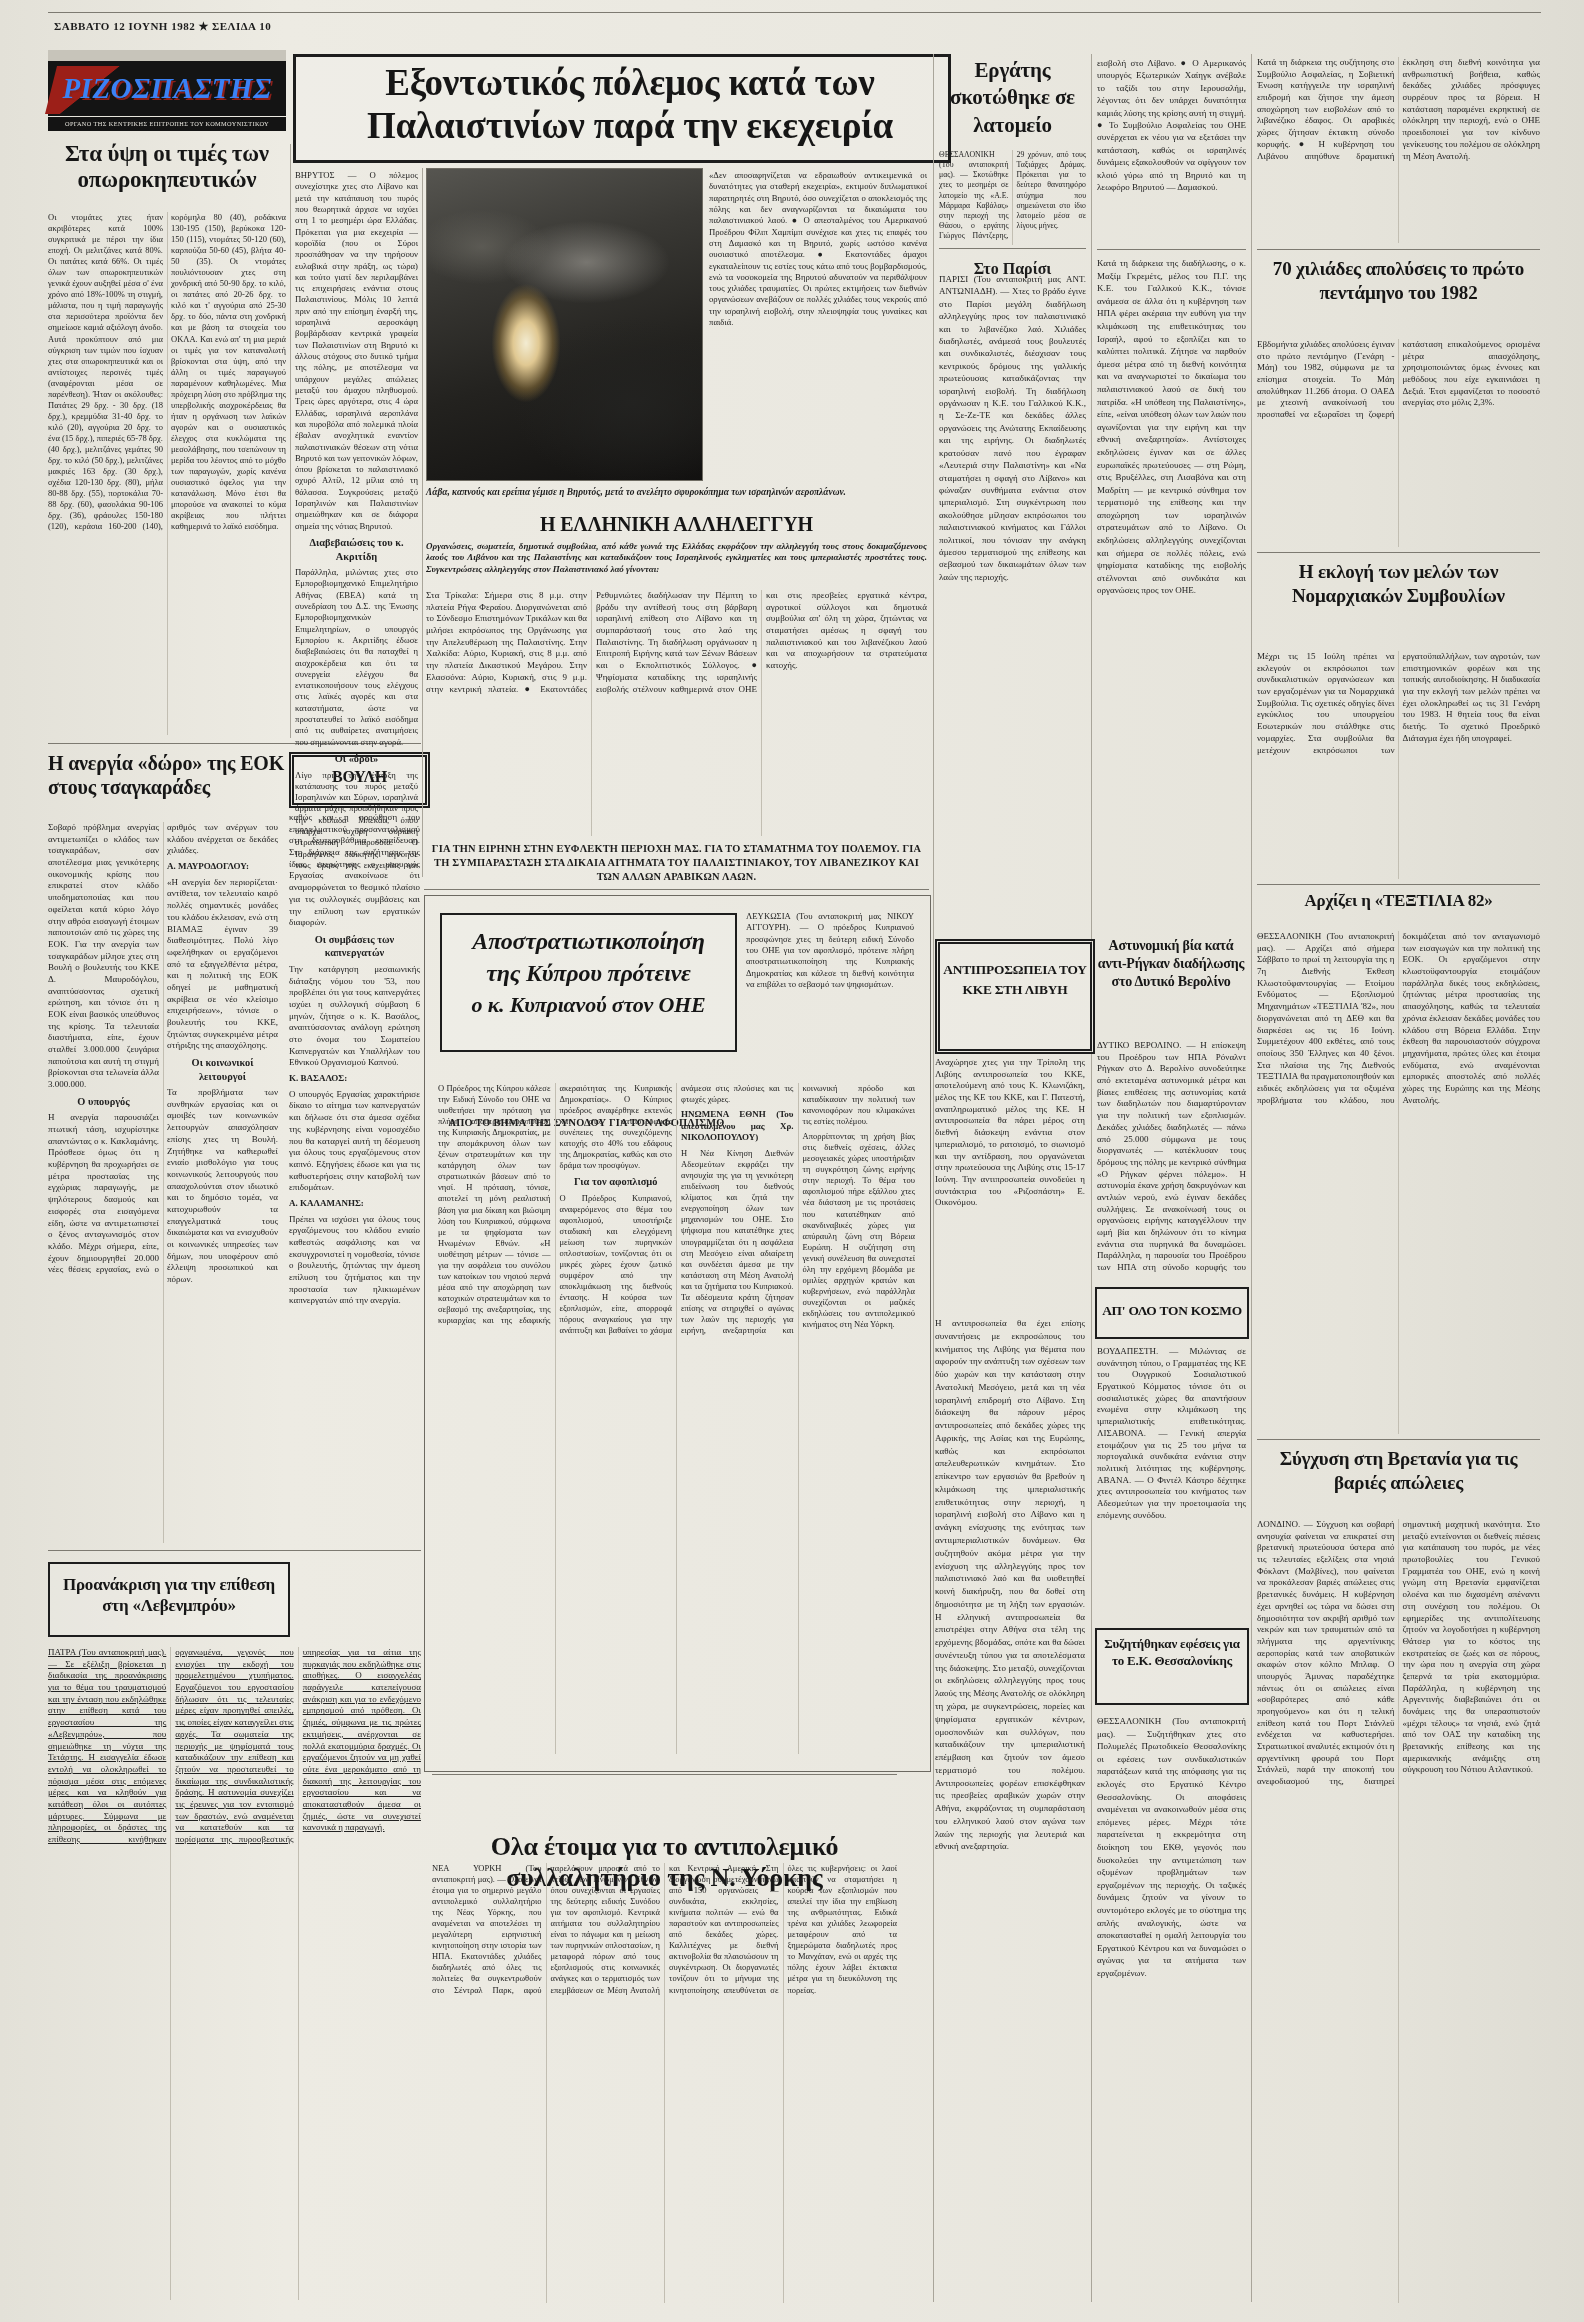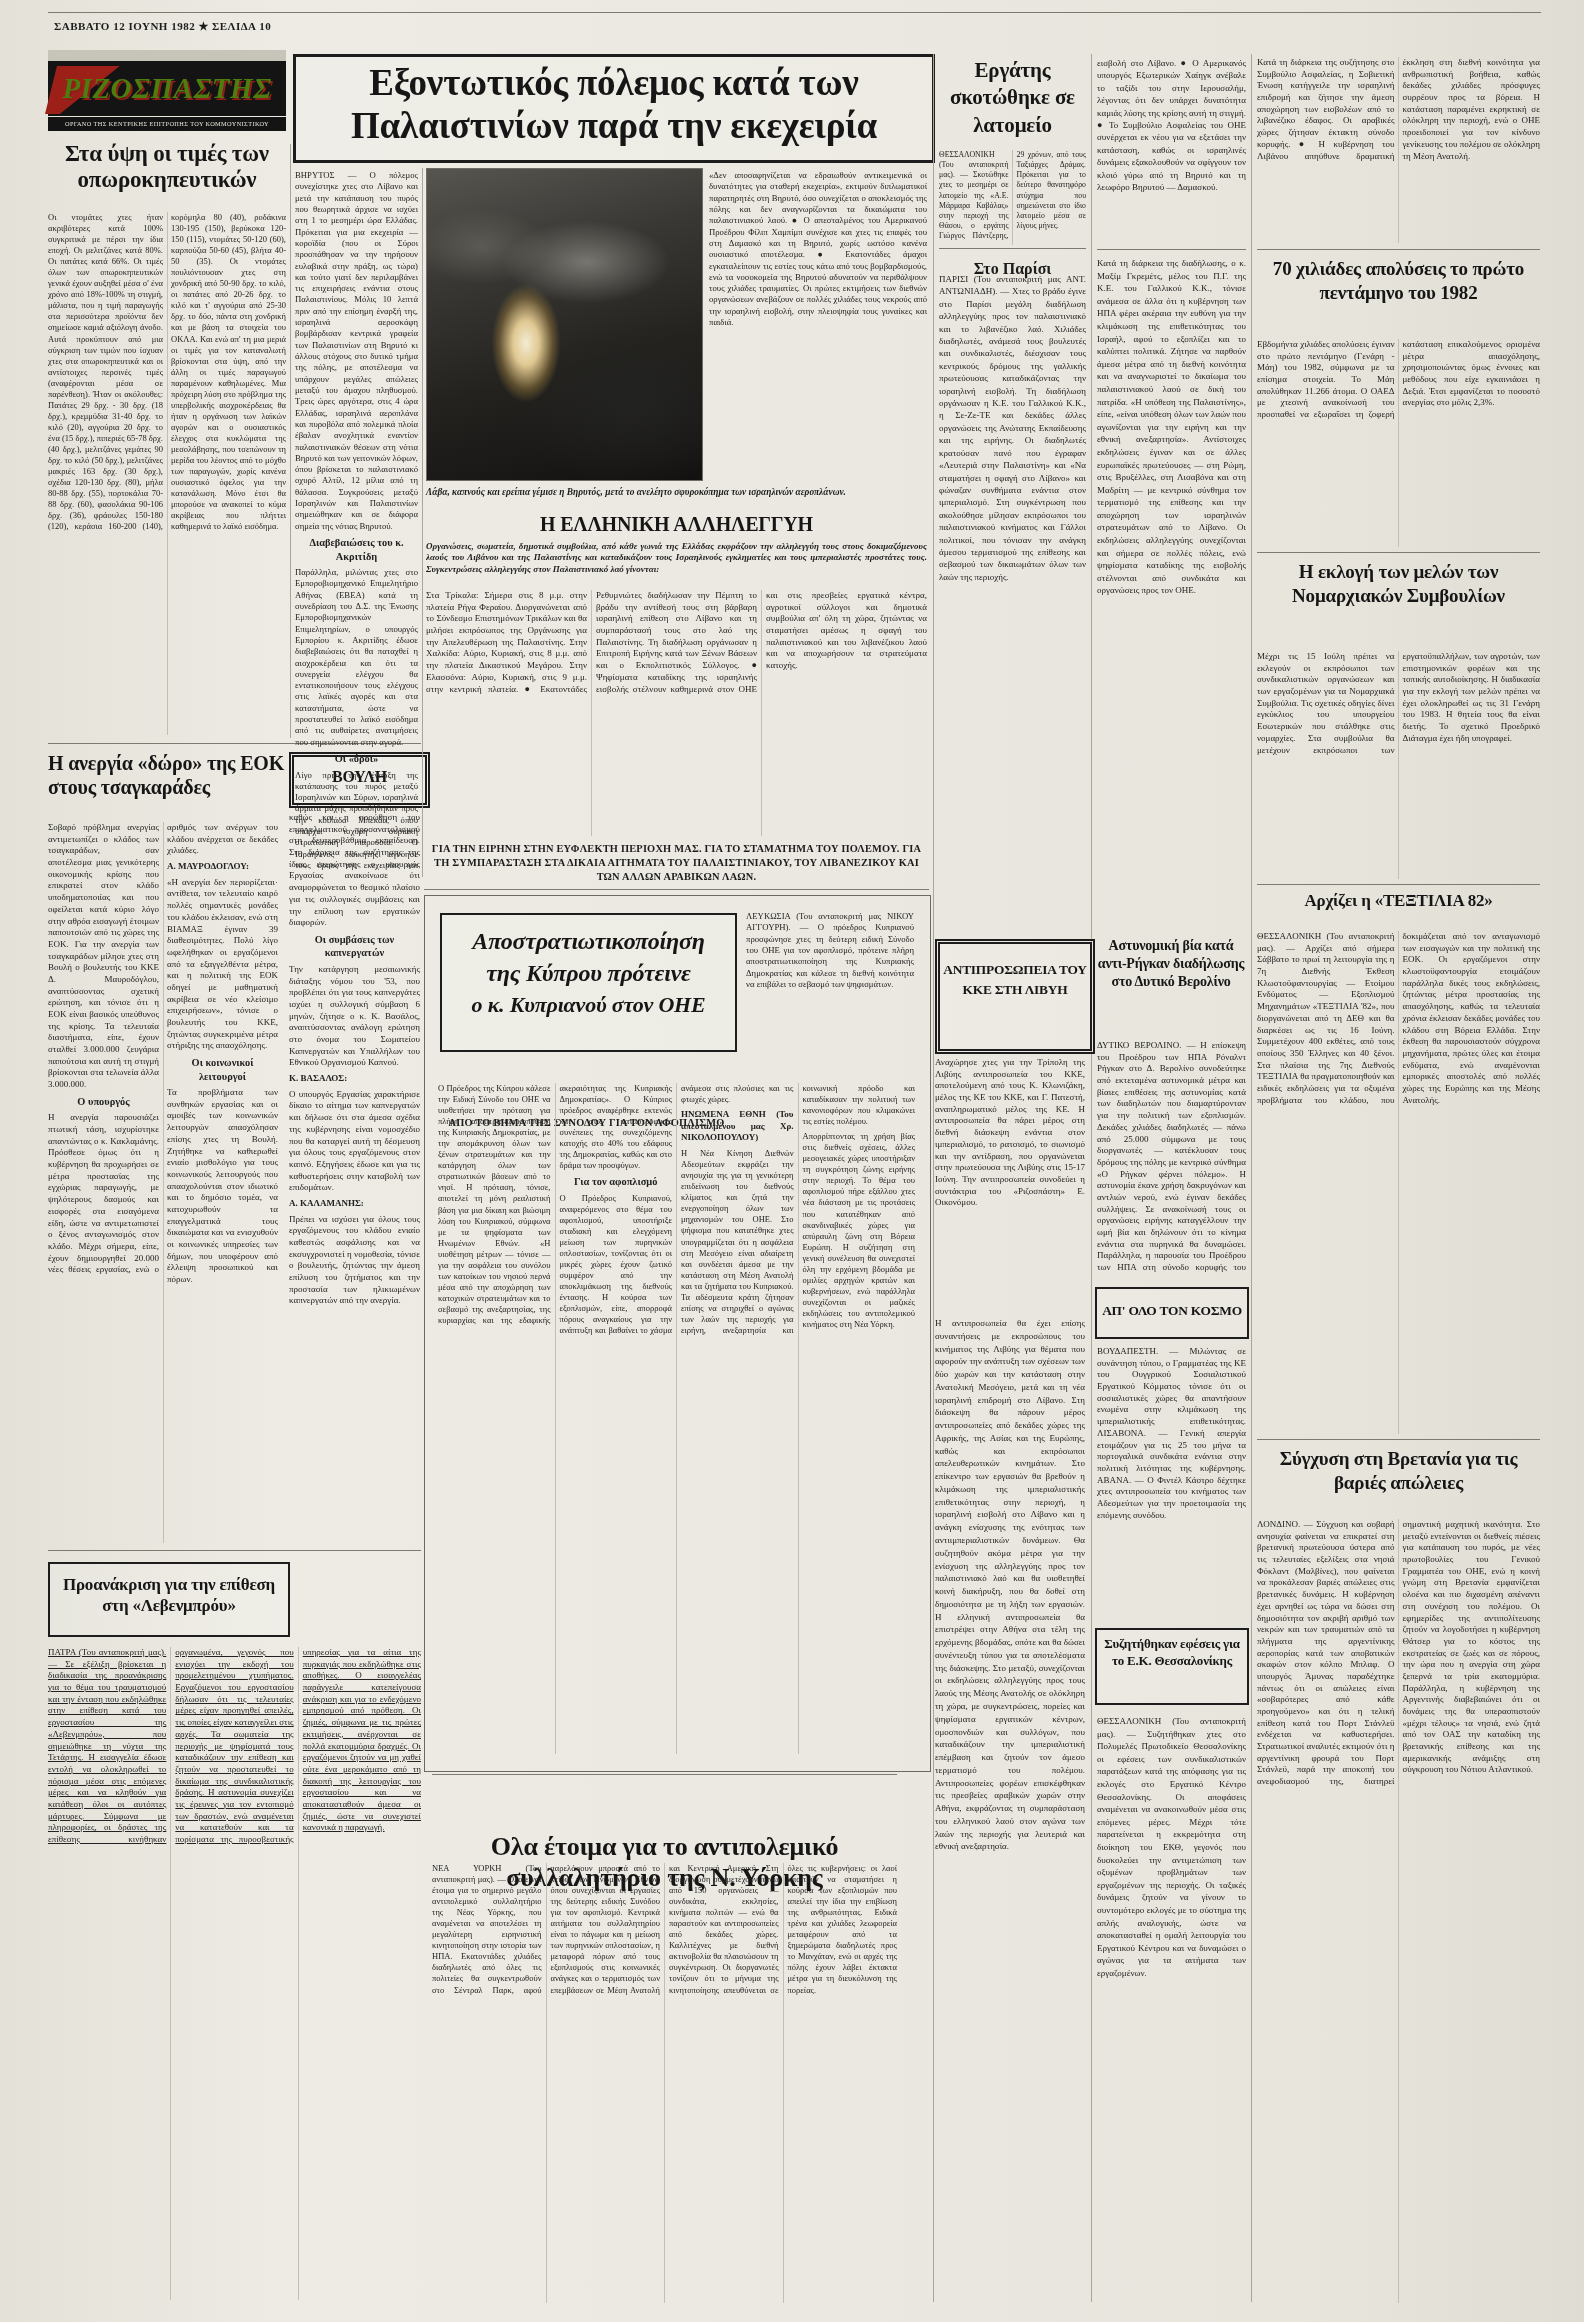--- a/index.html
+++ b/index.html
@@ -19,21 +19,21 @@
   .hl{font-weight:bold;color:#161616;letter-spacing:-0.2px;}
   .center{text-align:center;}
   .hr{position:absolute;background:#7d7a71;height:1px;}
   .vr{position:absolute;background:#a9a59a;width:1px;}
   .subhead{font-weight:bold;text-align:center;font-size:10.4px;margin:7px 0 4px;}
   .leadin{font-weight:bold;font-size:9px;margin:6px 0 2px;}
   .boxed{border:2px solid #1d1d1d;background:rgba(255,255,255,.14);}
   .dblbox{border:5px double #1d1d1d;background:rgba(255,255,255,.14);}
   .banner{background:#141414;}
   .banner-title{
-    color:#4d7c0f;font-style:italic;font-weight:bold;font-size:29px;letter-spacing:0.5px;
+    color:#3b82f6;font-style:italic;font-weight:bold;font-size:29px;letter-spacing:0.5px;
     text-align:center;line-height:55px;text-shadow:2px 2px 0 #8d1f18;position:relative;z-index:2;
     font-family:"Liberation Serif",serif;
   }
   .banner-red{position:absolute;left:3px;top:5px;width:65px;height:48px;
     background:linear-gradient(135deg,#9c1f18 0%,#9c1f18 55%,transparent 56%);
     transform:skewX(-14deg);z-index:1;}
   .tagline{background:#141414;color:#e9e7df;font-size:6.3px;letter-spacing:0.4px;text-align:center;line-height:14px;}
   .photo{
     border:1px solid #6f6c63;
     background:
@@ -96,21 +96,21 @@
 
   <div class="hr" style="left:48px;top:1550px;width:373px;"></div>
 
   <div class="abs boxed center" style="left:48px;top:1562px;width:238px;height:71px;">
     <div class="hl" style="font-size:17px;line-height:1.25;padding:10px 4px 0;">Προανάκριση για την επίθεση στη «Λεβενμπρόυ»</div>
   </div>
   <div class="abs bt cols3 clip" style="left:48px;top:1647px;width:373px;height:653px;text-decoration:underline;">
     <div>ΠΑΤΡΑ (Του ανταποκριτή μας). — Σε εξέλιξη βρίσκεται η διαδικασία της προανάκρισης για το θέμα του τραυματισμού και την ένταση που εκδηλώθηκε στην επίθεση κατά του εργοστασίου της «Λεβενμπρόυ», που σημειώθηκε τη νύχτα της Τετάρτης. Η εισαγγελία έδωσε εντολή να ολοκληρωθεί το πόρισμα μέσα στις επόμενες μέρες και να κληθούν για κατάθεση όλοι οι αυτόπτες μάρτυρες. Σύμφωνα με πληροφορίες, οι δράστες της επίθεσης κινήθηκαν οργανωμένα, γεγονός που ενισχύει την εκδοχή του προμελετημένου χτυπήματος. Εργαζόμενοι του εργοστασίου δήλωσαν ότι τις τελευταίες μέρες είχαν προηγηθεί απειλές, τις οποίες είχαν καταγγείλει στις αρχές. Τα σωματεία της περιοχής με ψηφίσματά τους καταδικάζουν την επίθεση και ζητούν να προστατευθεί το δικαίωμα της συνδικαλιστικής δράσης. Η αστυνομία συνεχίζει τις έρευνες για τον εντοπισμό των δραστών, ενώ αναμένεται να κατατεθούν και τα πορίσματα της πυροσβεστικής υπηρεσίας για τα αίτια της πυρκαγιάς που εκδηλώθηκε στις αποθήκες. Ο εισαγγελέας παράγγειλε κατεπείγουσα ανάκριση και για το ενδεχόμενο εμπρησμού από πρόθεση. Οι ζημιές, σύμφωνα με τις πρώτες εκτιμήσεις, ανέρχονται σε πολλά εκατομμύρια δραχμές. Οι εργαζόμενοι ζητούν να μη χαθεί ούτε ένα μεροκάματο από τη διακοπή της λειτουργίας του εργοστασίου και να αποκατασταθούν άμεσα οι ζημιές, ώστε να συνεχιστεί κανονικά η παραγωγή.</div>
   </div>
 
-  <div class="abs boxed center" style="left:293px;top:54px;width:636px;height:103px;border-width:3px;">
+  <div class="abs boxed center" style="left:293px;top:54px;width:636px;height:103px;border-width:3px;padding-left:16px;">
     <div class="hl" style="font-size:37px;line-height:1.28;margin-top:2px;">Εξοντωτικός πόλεμος κατά των</div>
     <div class="hl" style="font-size:37px;line-height:1.1;">Παλαιστινίων παρά την εκεχειρία</div>
   </div>
 
   <div class="abs bt clip" style="left:295px;top:170px;width:123px;height:703px;font-size:8.7px;">
     <div>ΒΗΡΥΤΟΣ — Ο πόλεμος συνεχίστηκε χτες στο Λίβανο και μετά την κατάπαυση του πυρός που θεωρητικά άρχισε να ισχύει στη 1 το μεσημέρι ώρα Ελλάδας. Πρόκειται για μια εκεχειρία — κοροϊδία (που οι Σύροι προσπάθησαν να την τηρήσουν ευλαβικά στην πράξη, ως τώρα) και τούτο γιατί δεν περιλαμβάνει τις επιχειρήσεις ενάντια στους Παλαιστινίους. Μόλις 10 λεπτά πριν από την επίσημη έναρξή της, ισραηλινά αεροσκάφη βομβάρδισαν κεντρικά γραφεία των Παλαιστινίων στη Βηρυτό κι άλλους στόχους στο δυτικό τμήμα της πόλης, με αποτέλεσμα να υπάρχουν μεγάλες απώλειες μεταξύ του άμαχου πληθυσμού. Τρεις ώρες αργότερα, στις 4 ώρα Ελλάδας, ισραηλινά αεροπλάνα και πυροβόλα από πολεμικά πλοία έβαλαν ανοχλητικά εναντίον παλαιστινιακών θέσεων στη νότια Βηρυτό και των γειτονικών λόφων, όπου βρίσκεται το παλαιστινιακό οχυρό Αλτίλ, 12 μίλια από τη θάλασσα. Συγκρούσεις μεταξύ Ισραηλινών και Παλαιστινίων σημειώθηκαν και σε διάφορα σημεία της νότιας Βηρυτού.</div>
     <div class="subhead">Διαβεβαιώσεις του κ. Ακριτίδη</div>
     <div>Παράλληλα, μιλώντας χτες στο Εμποροβιομηχανικό Επιμελητήριο Αθήνας (ΕΒΕΑ) κατά τη συνεδρίαση του Δ.Σ. της Ένωσης Εμποροβιομηχανικών Επιμελητηρίων, ο υπουργός Εμπορίου κ. Ακριτίδης έδωσε διαβεβαιώσεις ότι θα παταχθεί η αισχροκέρδεια και ότι τα συνεργεία ελέγχου θα εντατικοποιήσουν τους ελέγχους στις λαϊκές αγορές και στα καταστήματα, ώστε να προστατευθεί το λαϊκό εισόδημα από τις αυθαίρετες ανατιμήσεις που σημειώνονται στην αγορά.</div>
     <div class="subhead">Οι «όροι»</div>
     <div>Λίγο πριν την έναρξη της κατάπαυσης του πυρός μεταξύ Ισραηλινών και Σύρων, ισραηλινά άρματα μάχης προωθήθηκαν προς την κοιλάδα Μπεκάα, όπου υπάρχει ισχυρή συριακή στρατιωτική παρουσία. Ο Ισραηλινός διοικητής αγνόησε τους όρους της εκεχειρίας και συνέχισε τις επιχειρήσεις «εκκαθάρισης» εναντίον των παλαιστινιακών θέσεων, αξιώνοντας την αποχώρηση των μαχητών από τη δυτική Βηρυτό. Η Συρία απέρριψε την κατάπτυστη αξίωση και δήλωσε ότι θα υπερασπιστεί με κάθε μέσο τις θέσεις της.</div>

